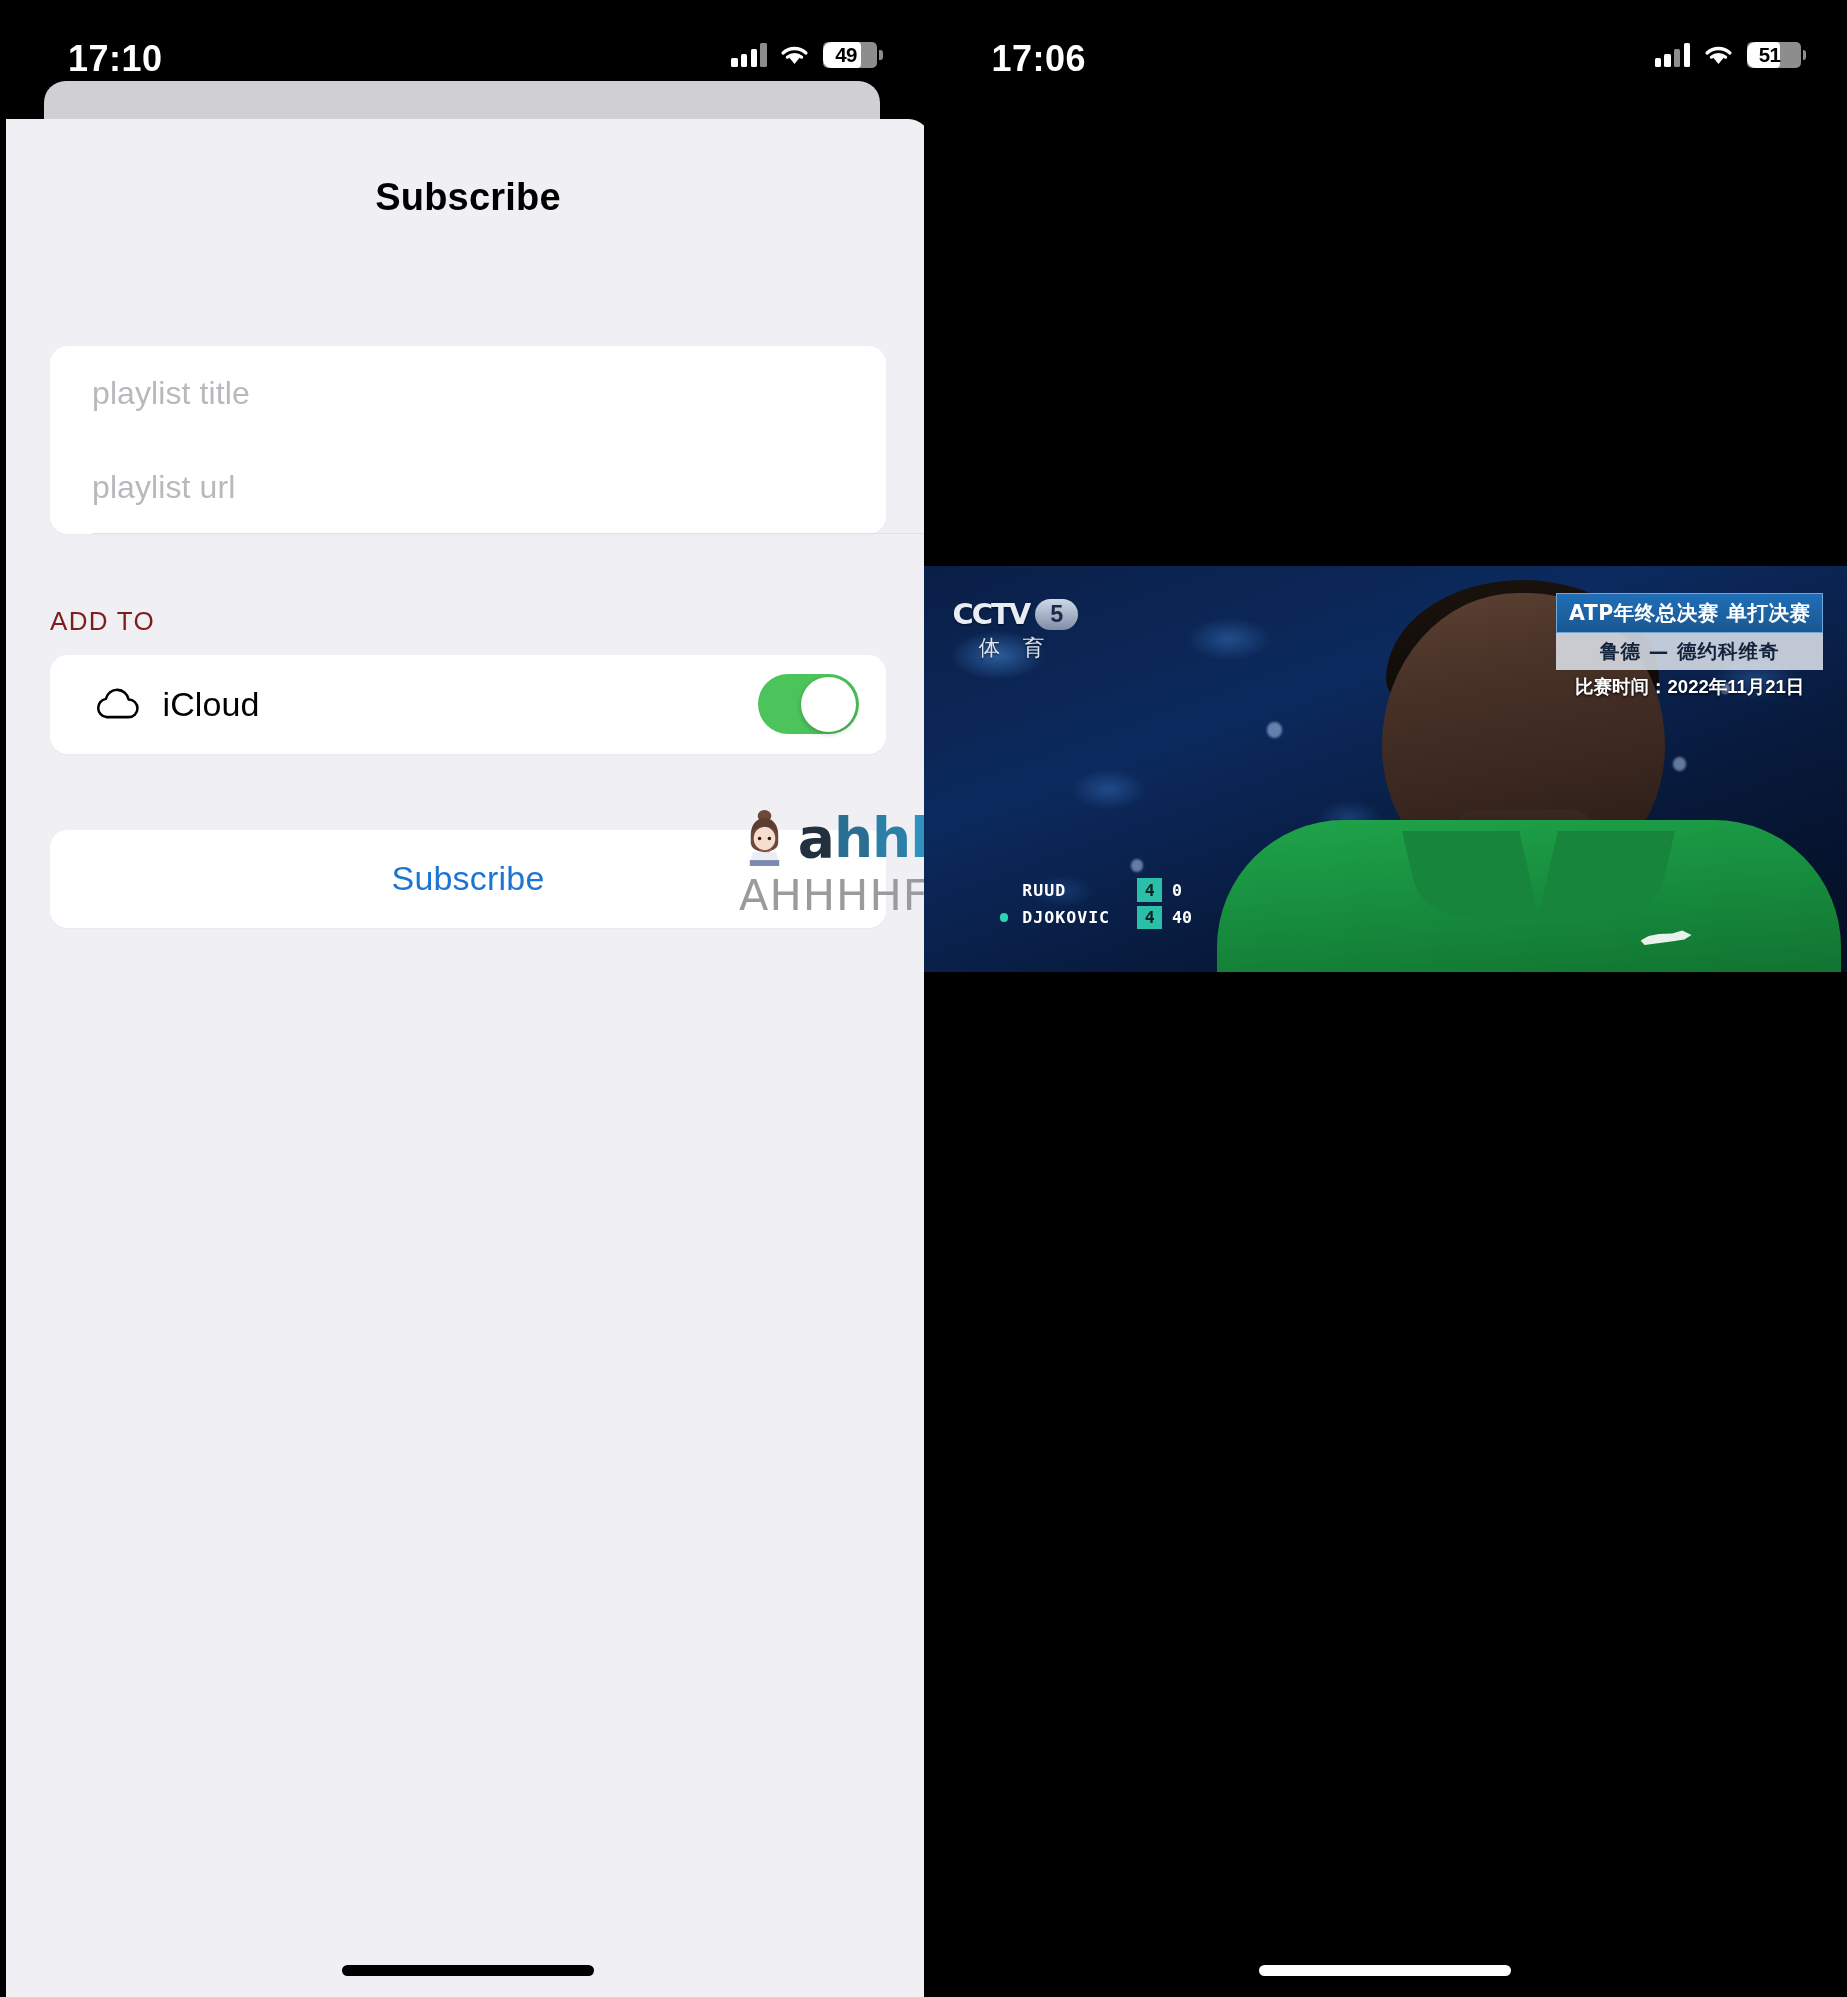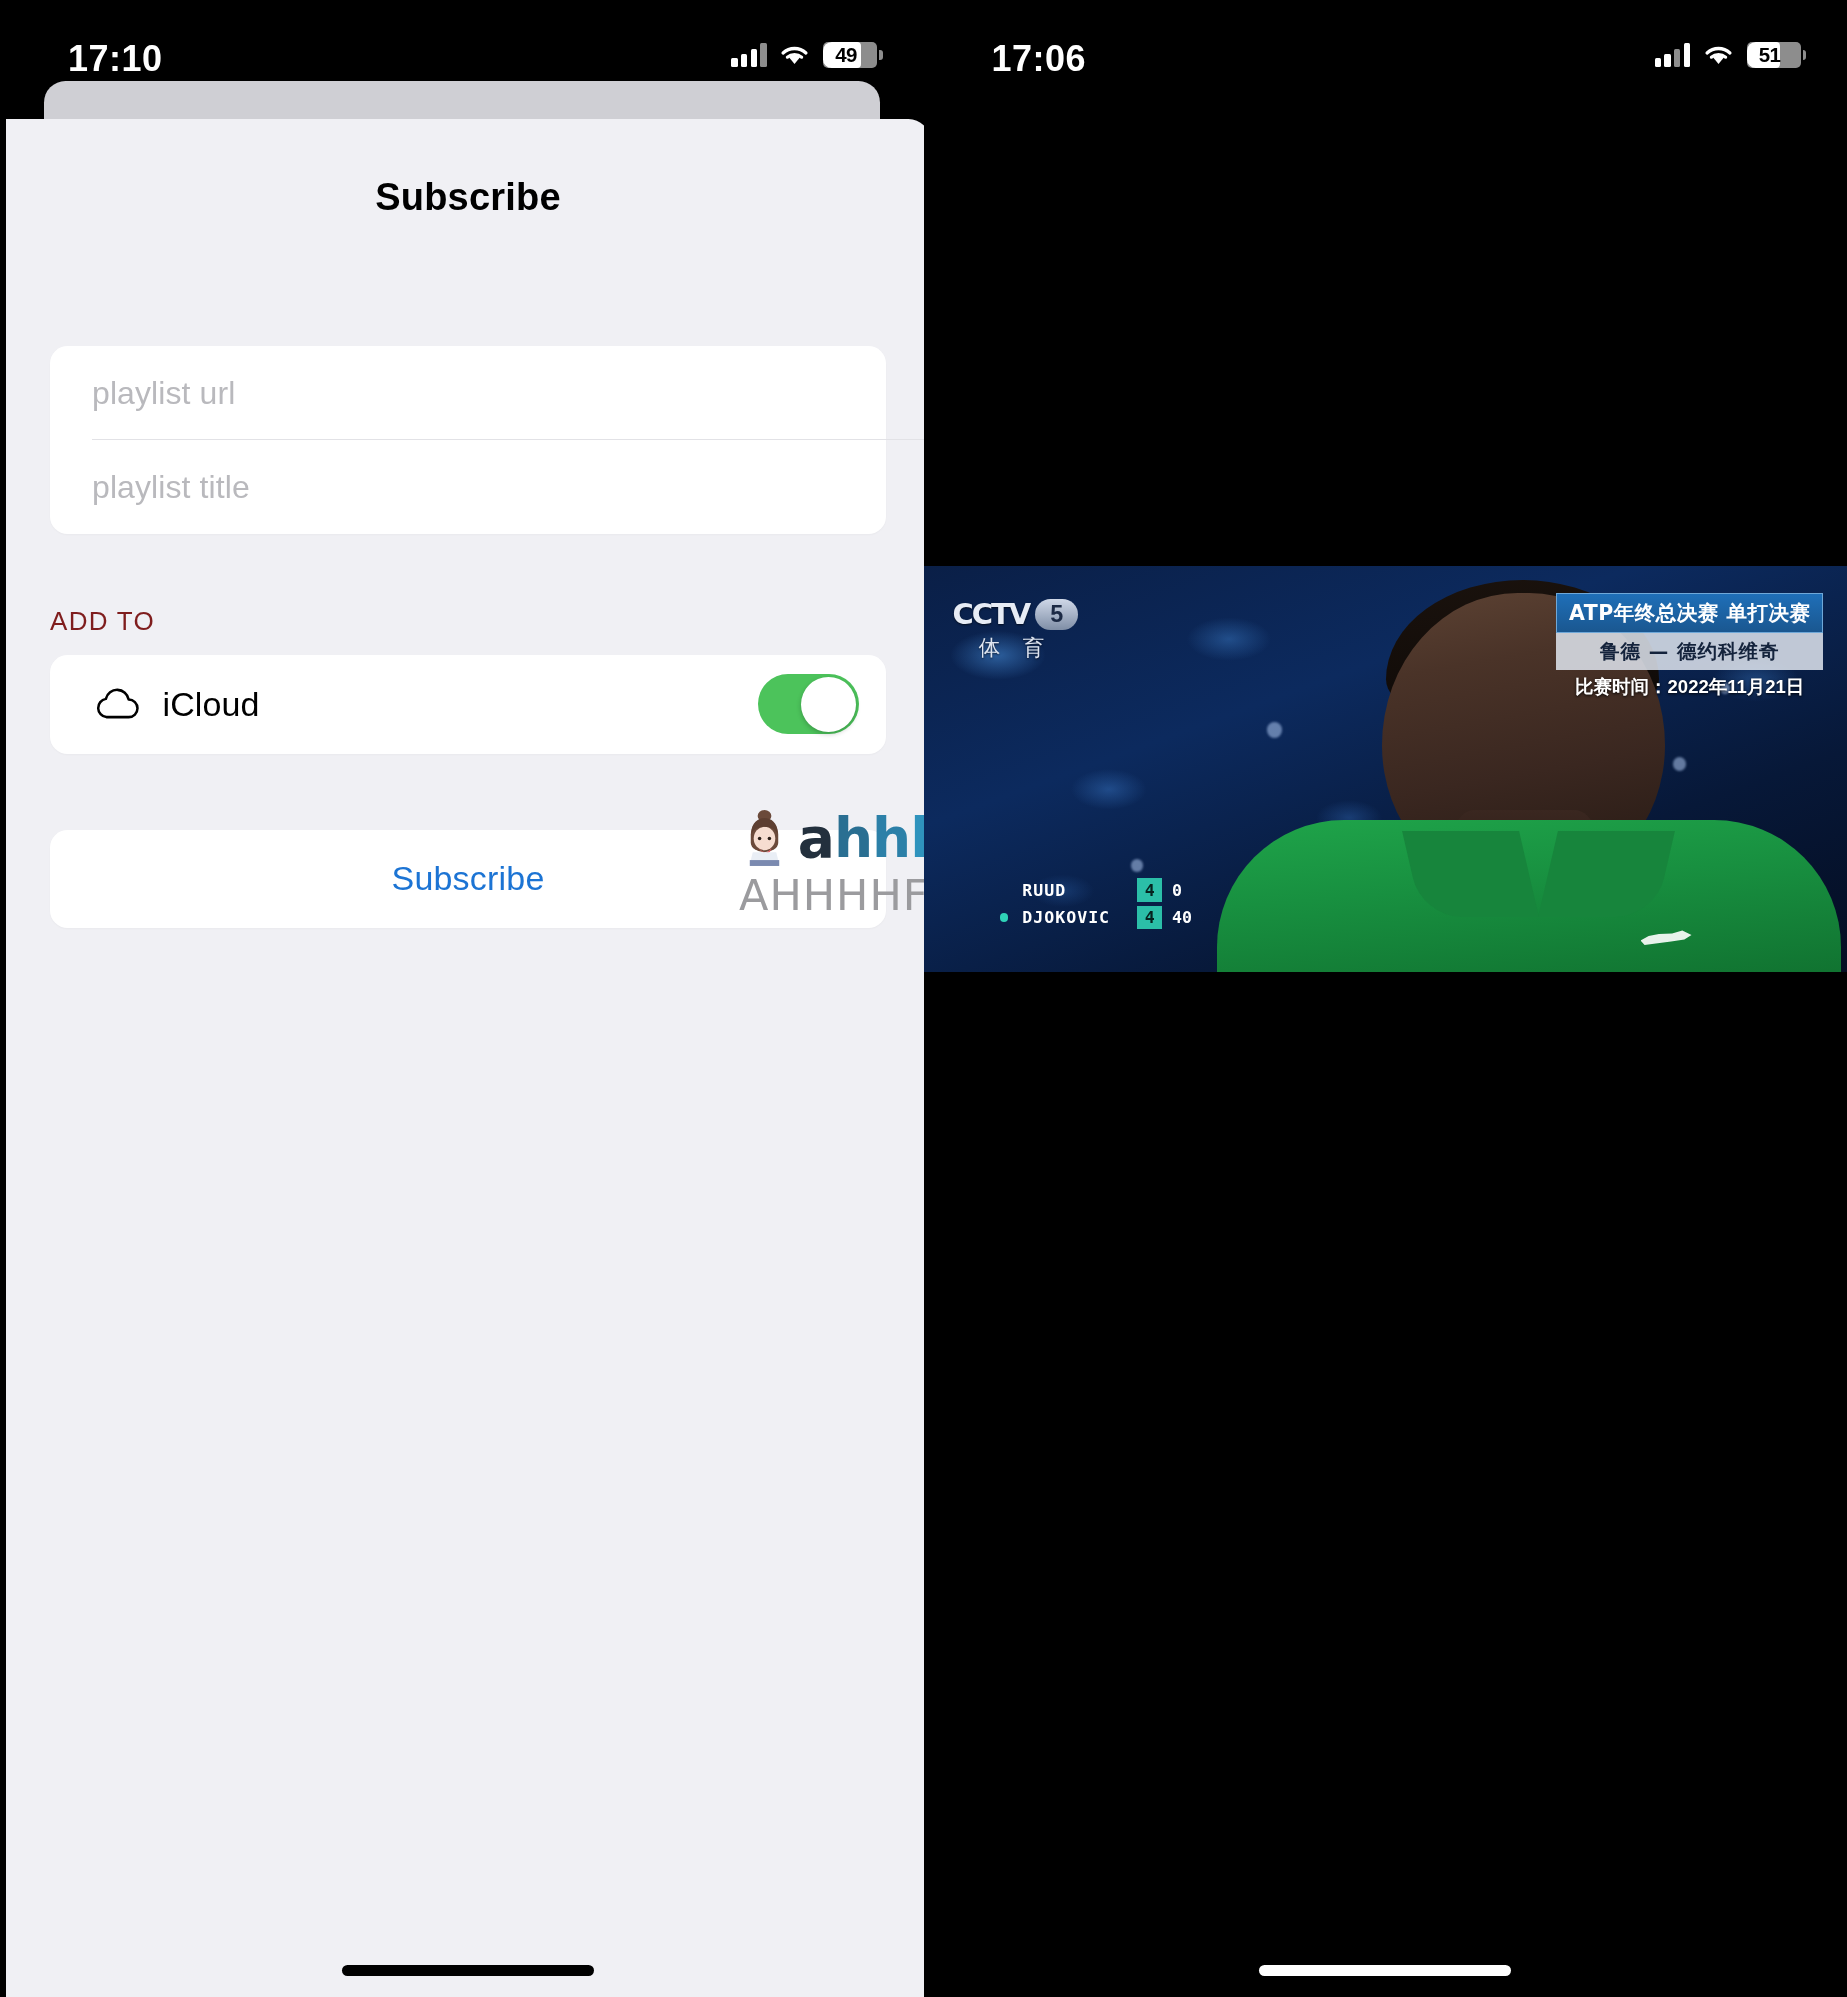--- a/index.html
+++ b/index.html
@@ -195,25 +195,25 @@
       </div>
     </div>
 
     <div class="behind-card"></div>
 
     <div class="sheet">
       <div class="sheet-title">Subscribe</div>
 
       <div class="group fields">
         <div class="field">
+          <span class="field-ph">playlist title</span>
+        </div>
+        <div class="field">
           <span class="field-ph">playlist url</span>
           <span class="divider"></span>
-        </div>
-        <div class="field">
-          <span class="field-ph">playlist title</span>
         </div>
       </div>
 
       <div class="section-hdr">ADD TO</div>
 
       <div class="group icloud">
         <div class="row">
           <span class="row-icon">
             <svg width="49" height="33" viewBox="0 0 50 34">
               <path d="M13.5 30 A9.5 9.5 0 0 1 13 11.2 A12 12 0 0 1 36.5 11.8 A8.8 8.8 0 0 1 36.5 30 Z" fill="none" stroke="#000" stroke-width="2.6" stroke-linejoin="round"></path>

